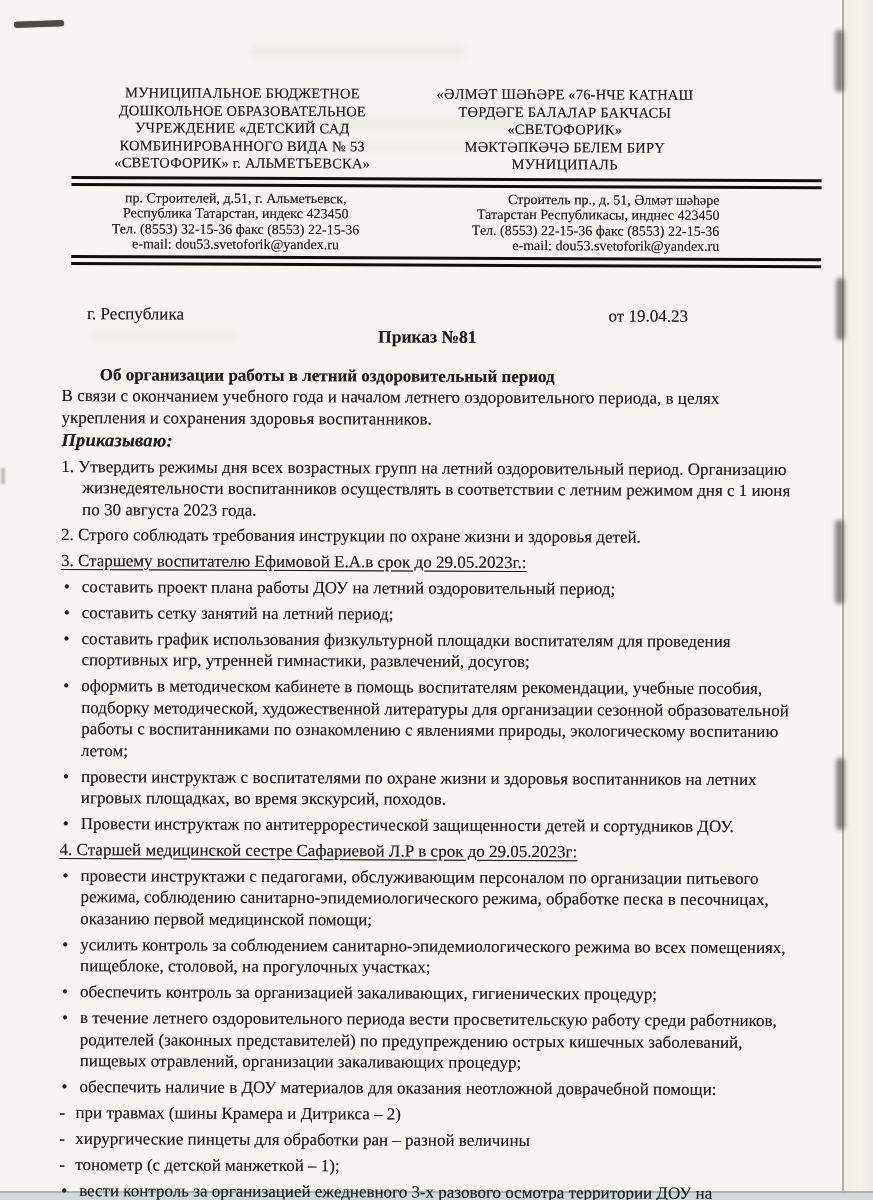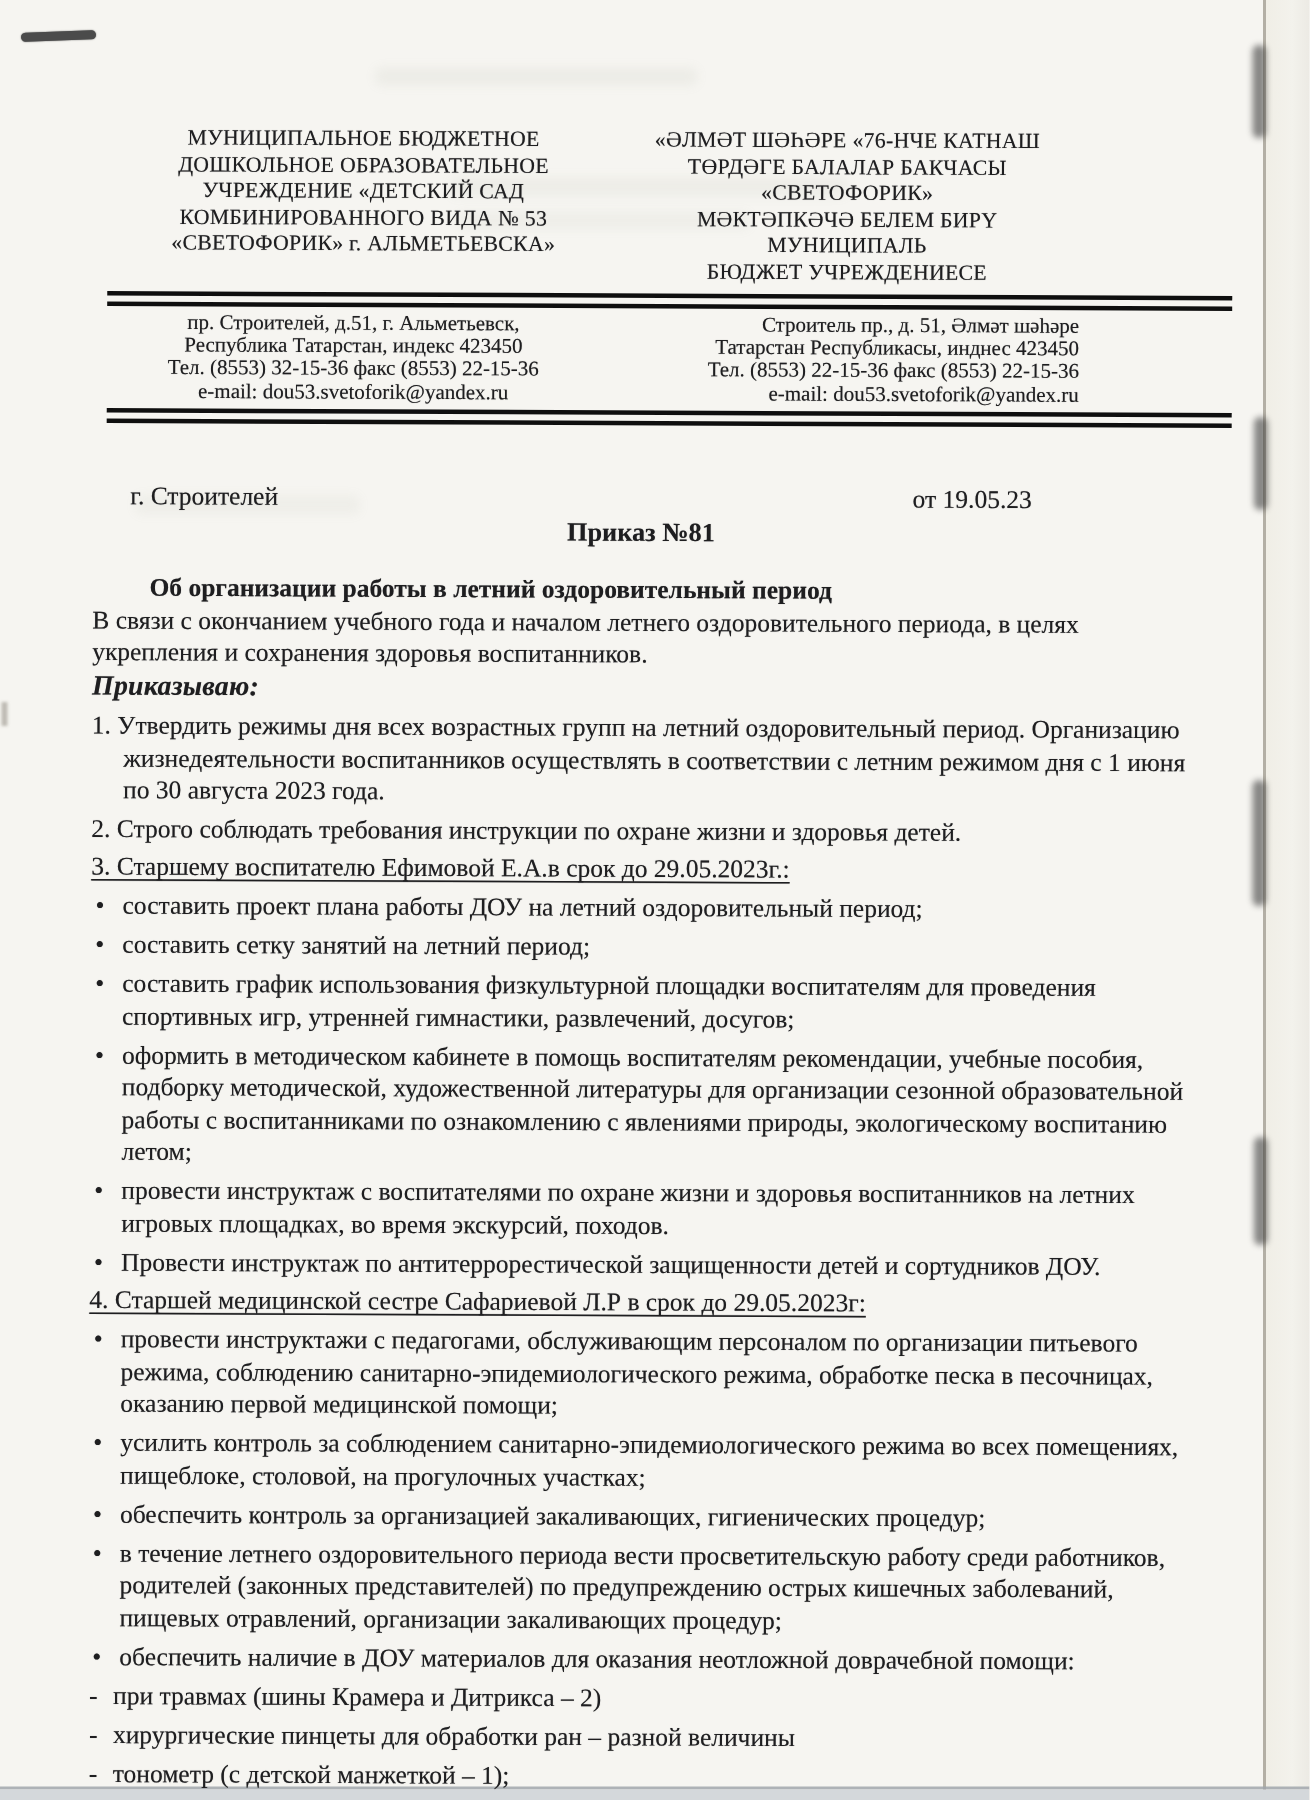--- a/index.html
+++ b/index.html
@@ -78,21 +78,20 @@
       <div>МУНИЦИПАЛЬНОЕ БЮДЖЕТНОЕ</div>
       <div>ДОШКОЛЬНОЕ ОБРАЗОВАТЕЛЬНОЕ</div>
       <div>УЧРЕЖДЕНИЕ «ДЕТСКИЙ САД</div>
       <div>КОМБИНИРОВАННОГО ВИДА № 53</div>
       <div>«СВЕТОФОРИК» г. АЛЬМЕТЬЕВСКА»</div>
     </div>
     <div class="org-block org-right">
       <div>«ӘЛМӘТ ШӘҺӘРЕ «76-НЧЕ КАТНАШ</div>
       <div>ТӨРДӘГЕ БАЛАЛАР БАКЧАСЫ «СВЕТОФОРИК»</div>
       <div>МӘКТӘПКӘЧӘ БЕЛЕМ БИРҮ МУНИЦИПАЛЬ</div>
-      <div>БЮДЖЕТ УЧРЕЖДЕНИЕСЕ</div>
     </div>
   </div>
 
   <div class="double-rule rule-1"></div>
 
   <div class="address-row">
     <div class="addr-block addr-left">
       <div>пр. Строителей, д.51,  г. Альметьевск,</div>
       <div>Республика Татарстан, индекс 423450</div>
       <div>Тел. (8553) 32-15-36  факс (8553) 22-15-36</div>
@@ -104,22 +103,22 @@
       <div>Тел. (8553) 22-15-36 факс (8553) 22-15-36</div>
       <div>e-mail: dou53.svetoforik@yandex.ru</div>
     </div>
   </div>
 
   <div class="double-rule rule-2"></div>
 
   <div class="main">
 
     <div class="city-date">
-      <span>г. Строителей</span>
-      <span>от 19.05.23</span>
+      <span>г. Республика</span>
+      <span>от 19.04.23</span>
     </div>
 
     <div class="order-title">Приказ №81</div>
 
     <div class="subject">Об организации работы в летний оздоровительный период</div>
     <div class="intro">В связи с окончанием учебного года и началом летнего оздоровительного периода, в целях укрепления и сохранения здоровья воспитанников.</div>
 
     <div class="decree">Приказываю:</div>
 
     <div class="hang">1. Утвердить режимы дня всех возрастных групп на летний оздоровительный период. Организацию жизнедеятельности воспитанников осуществлять в соответствии с летним режимом дня с 1 июня по 30 августа 2023 года.</div>

